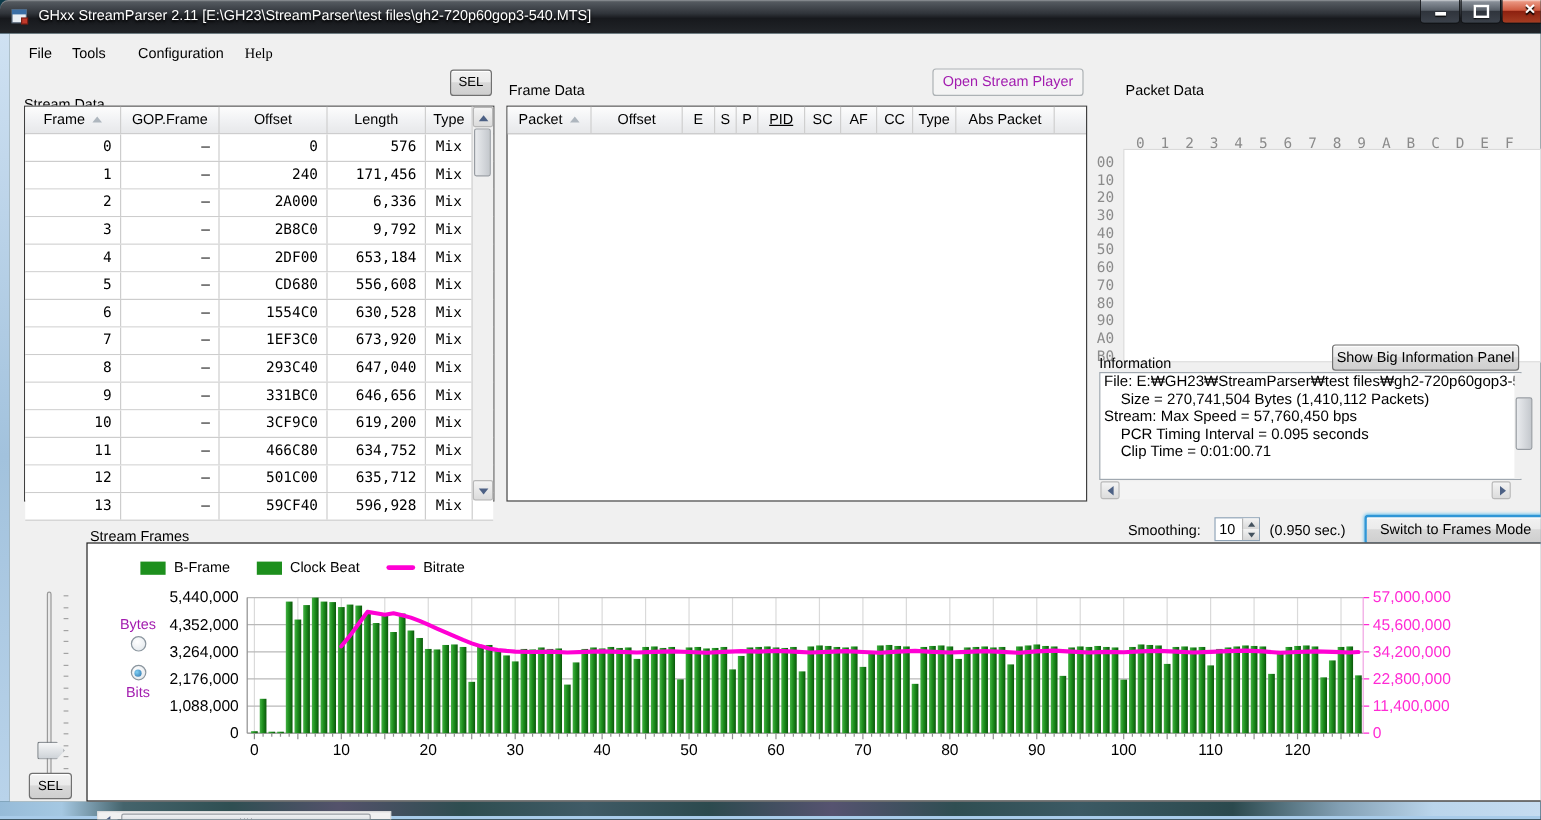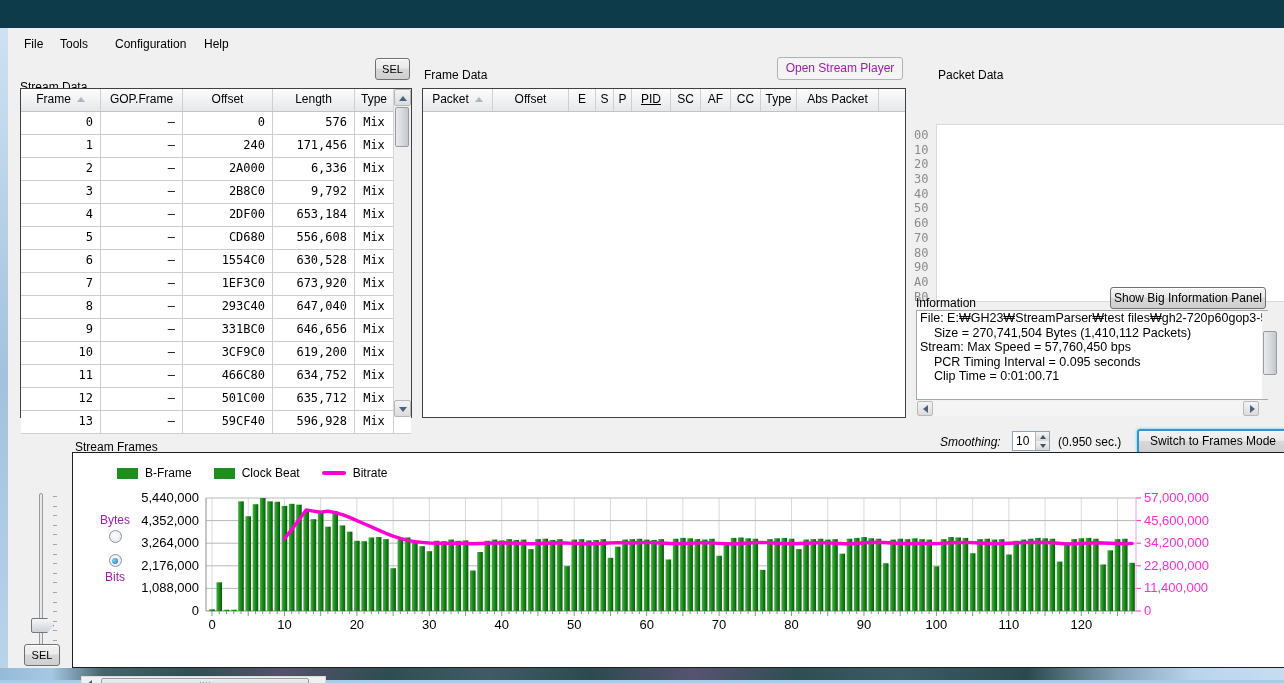--- a/index.html
+++ b/index.html
@@ -92,29 +92,40 @@
   .spin-b{position:absolute;left:0;width:14px;height:9px;background:linear-gradient(180deg,#f3f3f3,#d8d8d8);border-left:1px solid #b5b5b5;box-sizing:border-box;}
   .small-tri-up{position:absolute;left:4px;top:3px;width:0;height:0;border-left:3px solid transparent;border-right:3px solid transparent;border-bottom:4px solid #44525e;}
   .small-tri-dn{position:absolute;left:4px;top:3px;width:0;height:0;border-left:3px solid transparent;border-right:3px solid transparent;border-top:4px solid #44525e;}
   .ui-text{position:absolute;font-size:12px;color:#000;white-space:nowrap;}
 </style>
 </head>
 <body>
 
 <div id="screen">
 
+  <div id="titlebar">
+    <svg id="app-icon" viewBox="0 0 16 16">
+      <rect x="1" y="2" width="12" height="11" fill="#e8eef4" stroke="#5a6a7a"></rect>
+      <rect x="1" y="2" width="12" height="4" fill="#3a6ea5"></rect>
+      <rect x="9" y="9" width="5" height="5" fill="#c0392b" stroke="#7a1f15"></rect>
+    </svg>
+    <span id="title-text">GHxx StreamParser 2.11 [E:\GH23\StreamParser\test files\gh2-720p60gop3-540.MTS]</span>
+    <div id="btn-min" class="capbtn"><span class="glyph-min"></span></div>
+    <div id="btn-max" class="capbtn"><span class="glyph-max"></span></div>
+    <div id="btn-close" class="capbtn"><span class="glyph-close">✕</span></div>
+  </div>
   <div id="left-border"></div>
   <div id="bottom-border"></div>
 
   <div id="client">
 
     <span class="menu-item" style="left:12px;">File</span>
     <span class="menu-item" style="left:48px;">Tools</span>
     <span class="menu-item" style="left:103px;">Configuration</span>
-    <span class="menu-item" style="left:192px;">Help</span>
+    <span class="menu-item" style="left:192px;font-family:Liberation Serif, serif;">Help</span>
 
     <div class="sec-label" style="left:12px;top:52px;">Stream Data</div>
     <div class="sec-label" style="left:416px;top:40px;">Frame Data</div>
     <div class="sec-label" style="left:930px;top:40px;">Packet Data</div>
 
     <div class="w7btn" style="left:367px;top:30px;width:35px;height:22px;line-height:20px;">SEL</div>
 
     <div class="w7btn disabled" style="left:769px;top:29px;width:126px;height:23px;line-height:21px;font-size:12px;">Open Stream Player</div>
 
     <div id="stream-table">
@@ -246,20 +257,21 @@
         <div class="gh-cell fc5">PID</div>
         <div class="gh-cell fc6">SC</div>
         <div class="gh-cell fc7">AF</div>
         <div class="gh-cell fc8">CC</div>
         <div class="gh-cell fc9">Type</div>
         <div class="gh-cell fc10">Abs Packet</div>
         <div class="gh-cell fc11"></div>
       </div>
     </div>
 
+    <div class="hex-head"><span>0</span><span>1</span><span>2</span><span>3</span><span>4</span><span>5</span><span>6</span><span>7</span><span>8</span><span>9</span><span>A</span><span>B</span><span>C</span><span>D</span><span>E</span><span>F</span></div>
     <div class="hex-rows">
         <div>00</div>
         <div>10</div>
         <div>20</div>
         <div>30</div>
         <div>40</div>
         <div>50</div>
         <div>60</div>
         <div>70</div>
         <div>80</div>
@@ -285,21 +297,21 @@
         </div>
       <div class="sb-btn" style="position:absolute;right:0;top:0;width:16px;height:15px;">
           <span class="tri tri-rt"></span>
         </div>
     </div>
 
     <div style="position:absolute;left:1254px;top:283px;width:16px;height:88px;background:#f0f0f0;">
       <div class="sb-thumb" style="top:20px;height:44px;left:1px;"></div>
     </div>
 
-    <div class="ui-text" style="left:932px;top:407px;font-style:italic;">Smoothing:</div>
+    <div class="ui-text" style="left:932px;top:407px;">Smoothing:</div>
     <div id="spinner">
       <span class="val">10</span>
       <span class="spin-btns">
         <span class="spin-b" style="top:0;">
             <span class="small-tri-up"></span>
           </span>
         <span class="spin-b" style="top:9px;">
             <span class="small-tri-dn"></span>
           </span>
       </span>

